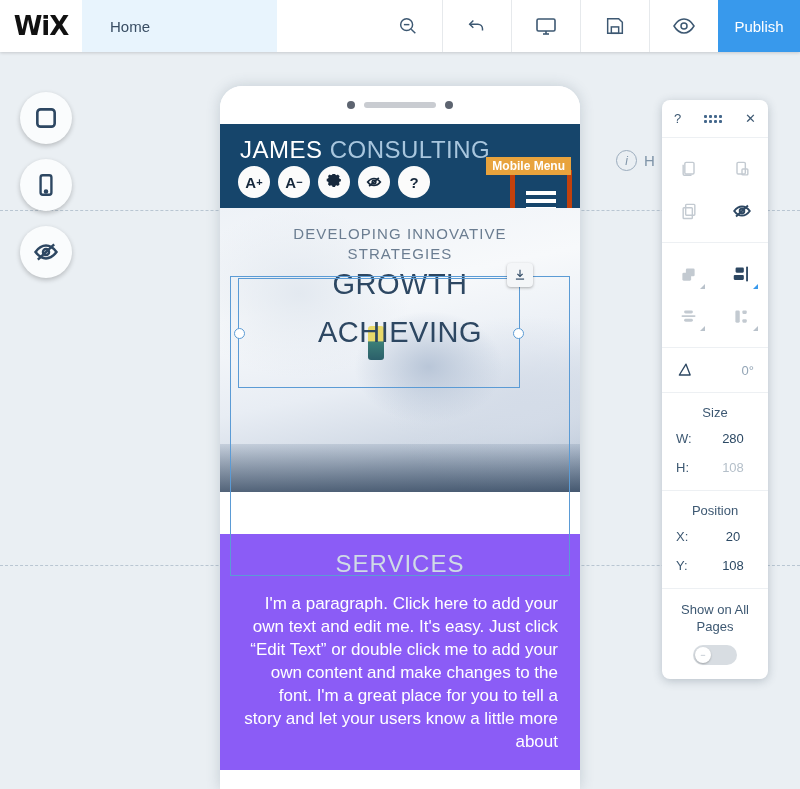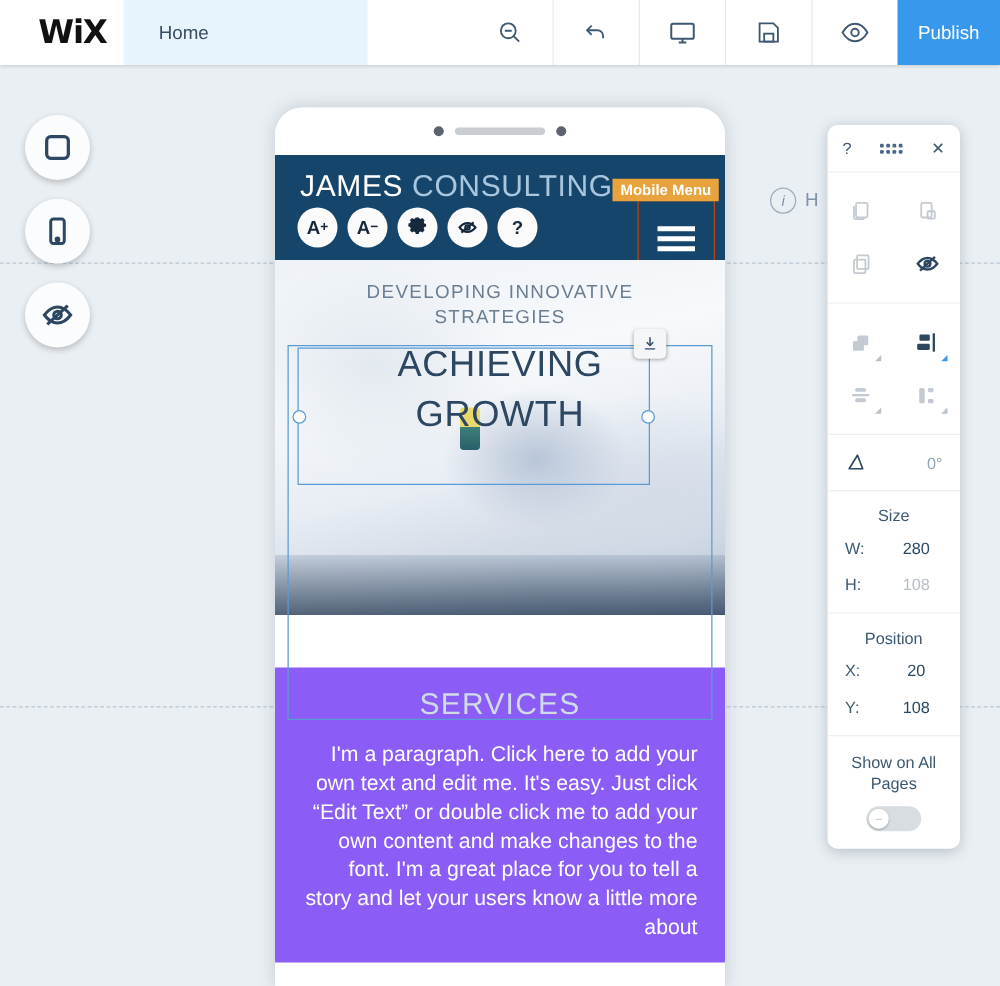--- a/index.html
+++ b/index.html
@@ -9,21 +9,21 @@
     font-family:"Liberation Sans", sans-serif;
     -webkit-font-smoothing:antialiased;
   }
 
   
   .topbar{
     position:absolute;left:0;top:0;width:800px;height:52px;
     background:#ffffff;display:flex;align-items:stretch;
     box-shadow:0 1px 3px rgba(0,0,0,.16);z-index:60;
   }
-  .logo-cell{width:82px;display:flex;align-items:center;justify-content:center;margin-left:17px;}
+  .logo-cell{width:82px;display:flex;align-items:center;justify-content:center;}
   .wix-logo{font-weight:bold;font-size:26px;color:#111;letter-spacing:-1px;
     font-family:"DejaVu Sans",sans-serif;}
   .home-tab{
     width:195px;background:#e8f4fd;display:flex;align-items:center;
     padding-left:28px;box-sizing:border-box;color:#394d63;font-size:15px;
   }
   .menu-item{display:flex;align-items:center;padding:0 18px;color:#394d63;font-size:15px;}
   .tb-btn{
     width:68px;display:flex;align-items:center;justify-content:center;
     border-left:1px solid #e6e9ec;
@@ -68,22 +68,22 @@
   .brand{position:absolute;left:20px;top:12px;font-size:24px;letter-spacing:.5px;
     font-family:"Liberation Sans",sans-serif;}
   .brand .b1{color:#ffffff;}
   .brand .b2{color:#a8c6de;}
   .a11y-row{position:absolute;left:18px;top:42px;display:flex;gap:8px;}
   .a11y{width:32px;height:32px;border-radius:50%;background:#fbfbfb;
     display:flex;align-items:center;justify-content:center;color:#16283c;
     font-size:15px;font-weight:bold;}
   .a11y sup{font-size:11px;}
 
-  .menu-sel{position:absolute;right:8px;top:36px;width:62px;height:62px;
-    border:1px solid #c2410c;box-sizing:border-box;
+  .menu-sel{position:absolute;right:8px;top:46px;width:62px;height:62px;
+    border:5px solid #c2410c;box-sizing:border-box;
     display:flex;align-items:center;justify-content:center;}
   .hamb{width:30px;}
   .hamb span{display:block;height:4px;background:#fff;margin:4px 0;}
   .mm-badge{position:absolute;right:-4px;top:-18px;background:#e8a33d;color:#fff;
     font-size:12px;padding:2px 6px;white-space:nowrap;font-weight:bold;}
 
   
   .hero{position:relative;height:284px;overflow:hidden;
     background:
       radial-gradient(ellipse 120px 90px at 58% 56%, #b9c6d8 0%, rgba(185,198,216,0) 62%),
@@ -276,22 +276,22 @@
             <span></span>
             <span></span>
         </div>
       </div>
     </div>
 
     <div class="hero">
       <div class="climber"></div>
       <div class="hero-txt">
         <div class="sub">DEVELOPING INNOVATIVE STRATEGIES</div>
+        <div class="big" style="margin-top:0">GROWTH</div>
         <div class="big">ACHIEVING</div>
-        <div class="big" style="margin-top:0">GROWTH</div>
       </div>
     </div>
 
     <div class="white-gap"></div>
 
     <div class="services">
       <div class="srv-title">SERVICES</div>
       <div class="srv-body">I'm a paragraph. Click here to add your own text and edit me. It's easy. Just click “Edit Text” or double click me to add your own content and make changes to the font. I'm a great place for you to tell a story and let your users know a little more about</div>
     </div>
 

